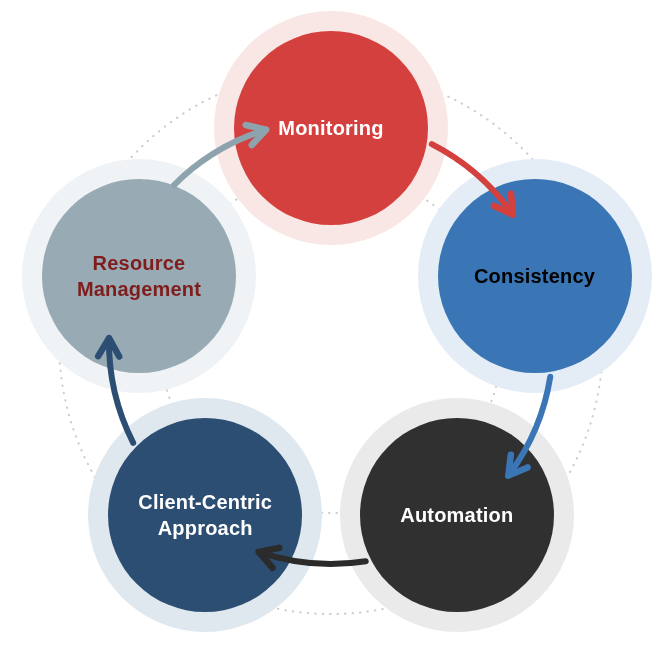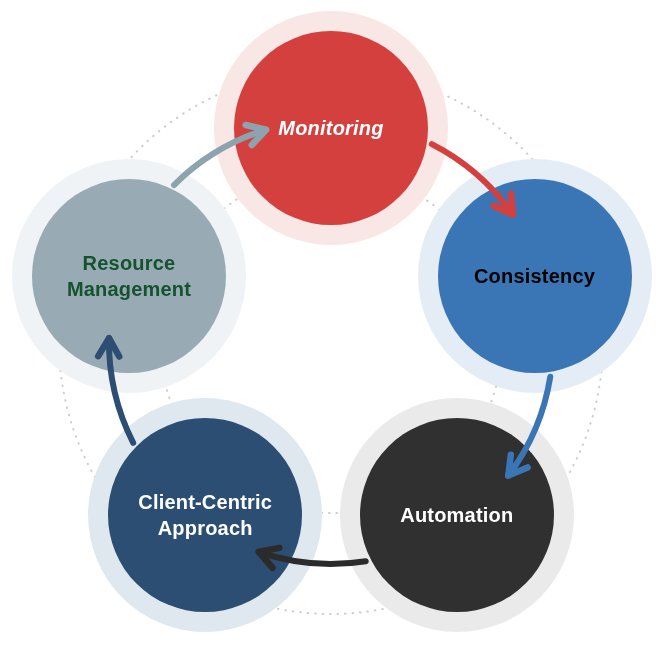--- a/index.html
+++ b/index.html
@@ -45,33 +45,33 @@
 <body>
 
 <div class="stage">
 
   <svg id="bg-svg" class="layer" viewBox="0 0 662 645">
       <circle cx="331" cy="342" r="171" fill="none" stroke="#cccccc" stroke-width="2" stroke-dasharray="0.5 7" stroke-linecap="round"></circle>
       <circle cx="331" cy="342" r="220" fill="none" stroke="#cccccc" stroke-width="2" stroke-dasharray="0.5 7" stroke-linecap="round"></circle>
       <circle cx="331" cy="342" r="272" fill="none" stroke="#cccccc" stroke-width="2" stroke-dasharray="0.5 7" stroke-linecap="round"></circle>
     </svg>
 
-  <div class="node" style="left: 234px; top: 31px; height: 194px; width: 194px; background: rgb(212, 64, 62); box-shadow: rgb(249, 231, 230) 0px 0px 0px 20px; color: rgb(255, 255, 255); font-style: italic;">
+  <div class="node" style="left: 234px; top: 31px; height: 194px; width: 194px; background: rgb(212, 64, 62); box-shadow: rgb(249, 231, 230) 0px 0px 0px 20px; color: rgb(255, 255, 255);">
     <span class="label">Monitoring</span>
   </div>
   <div class="node" style="left: 437.526px; top: 178.87px; height: 194px; width: 194px; background: rgb(58, 118, 181); box-shadow: rgb(228, 237, 246) 0px 0px 0px 20px; color: #000000;">
     <span class="label">Consistency</span>
   </div>
   <div class="node" style="left: 108.214px; top: 418.13px; height: 194px; width: 194px; background: rgb(44, 78, 114); box-shadow: rgb(224, 232, 239) 0px 0px 0px 20px; color: rgb(255, 255, 255);">
     <span class="label">Client-Centric Approach</span>
   </div>
   <div class="node" style="left: 359.786px; top: 418.13px; height: 194px; width: 194px; background: rgb(48, 48, 48); box-shadow: rgb(234, 234, 234) 0px 0px 0px 20px; color: rgb(255, 255, 255);">
     <span class="label">Automation</span>
   </div>
-  <div class="node" style="left: 32px; top: 178.87px; height: 194px; width: 194px; background: rgb(152, 170, 180); box-shadow: rgb(239, 243, 245) 0px 0px 0px 20px; color: #14532d;">
+  <div class="node" style="left: 42px; top: 178.87px; height: 194px; width: 194px; background: rgb(152, 170, 180); box-shadow: rgb(239, 243, 245) 0px 0px 0px 20px; color: #7f1d1d;">
     <span class="label">Resource Management</span>
   </div>
 
   <svg id="arrow-svg" class="layer" viewBox="0 0 662 645">
       <path d="M 431.7858909421794 144.19655163018234 A 222 222 0 0 1 512.8517538321562 214.66603113006778" fill="none" stroke="#d4403e" stroke-width="6" stroke-linecap="round"></path>
       <path d="M 493.8192903043865 205.7910476335131 L 512.8517538321562 214.66603113006778 L 511.0214832344554 193.74594247014113" fill="none" stroke="#d4403e" stroke-width="6.5" stroke-linecap="round" stroke-linejoin="round"></path>
       <path d="M 550.2668116121206 376.72845123893126 A 222 222 0 0 1 508.29708323049897 475.6029351397547" fill="none" stroke="#3a76b5" stroke-width="6" stroke-linecap="round"></path>
       <path d="M 510.856339442007 454.75946595528694 L 508.29708323049897 475.6029351397547 L 527.6276851530002 467.39758144148" fill="none" stroke="#3a76b5" stroke-width="6.5" stroke-linecap="round" stroke-linejoin="round"></path>
       <path d="M 365.72845123893126 561.2668116121206 A 222 222 0 0 1 258.7238697105113 551.9051237830483" fill="none" stroke="#2b2b2b" stroke-width="6" stroke-linecap="round"></path>
       <path d="M 279.3380405629122 547.8981348801409 L 258.7238697105113 551.9051237830483 L 272.5011093193119 567.7540249677265" fill="none" stroke="#2b2b2b" stroke-width="6.5" stroke-linecap="round" stroke-linejoin="round"></path>

